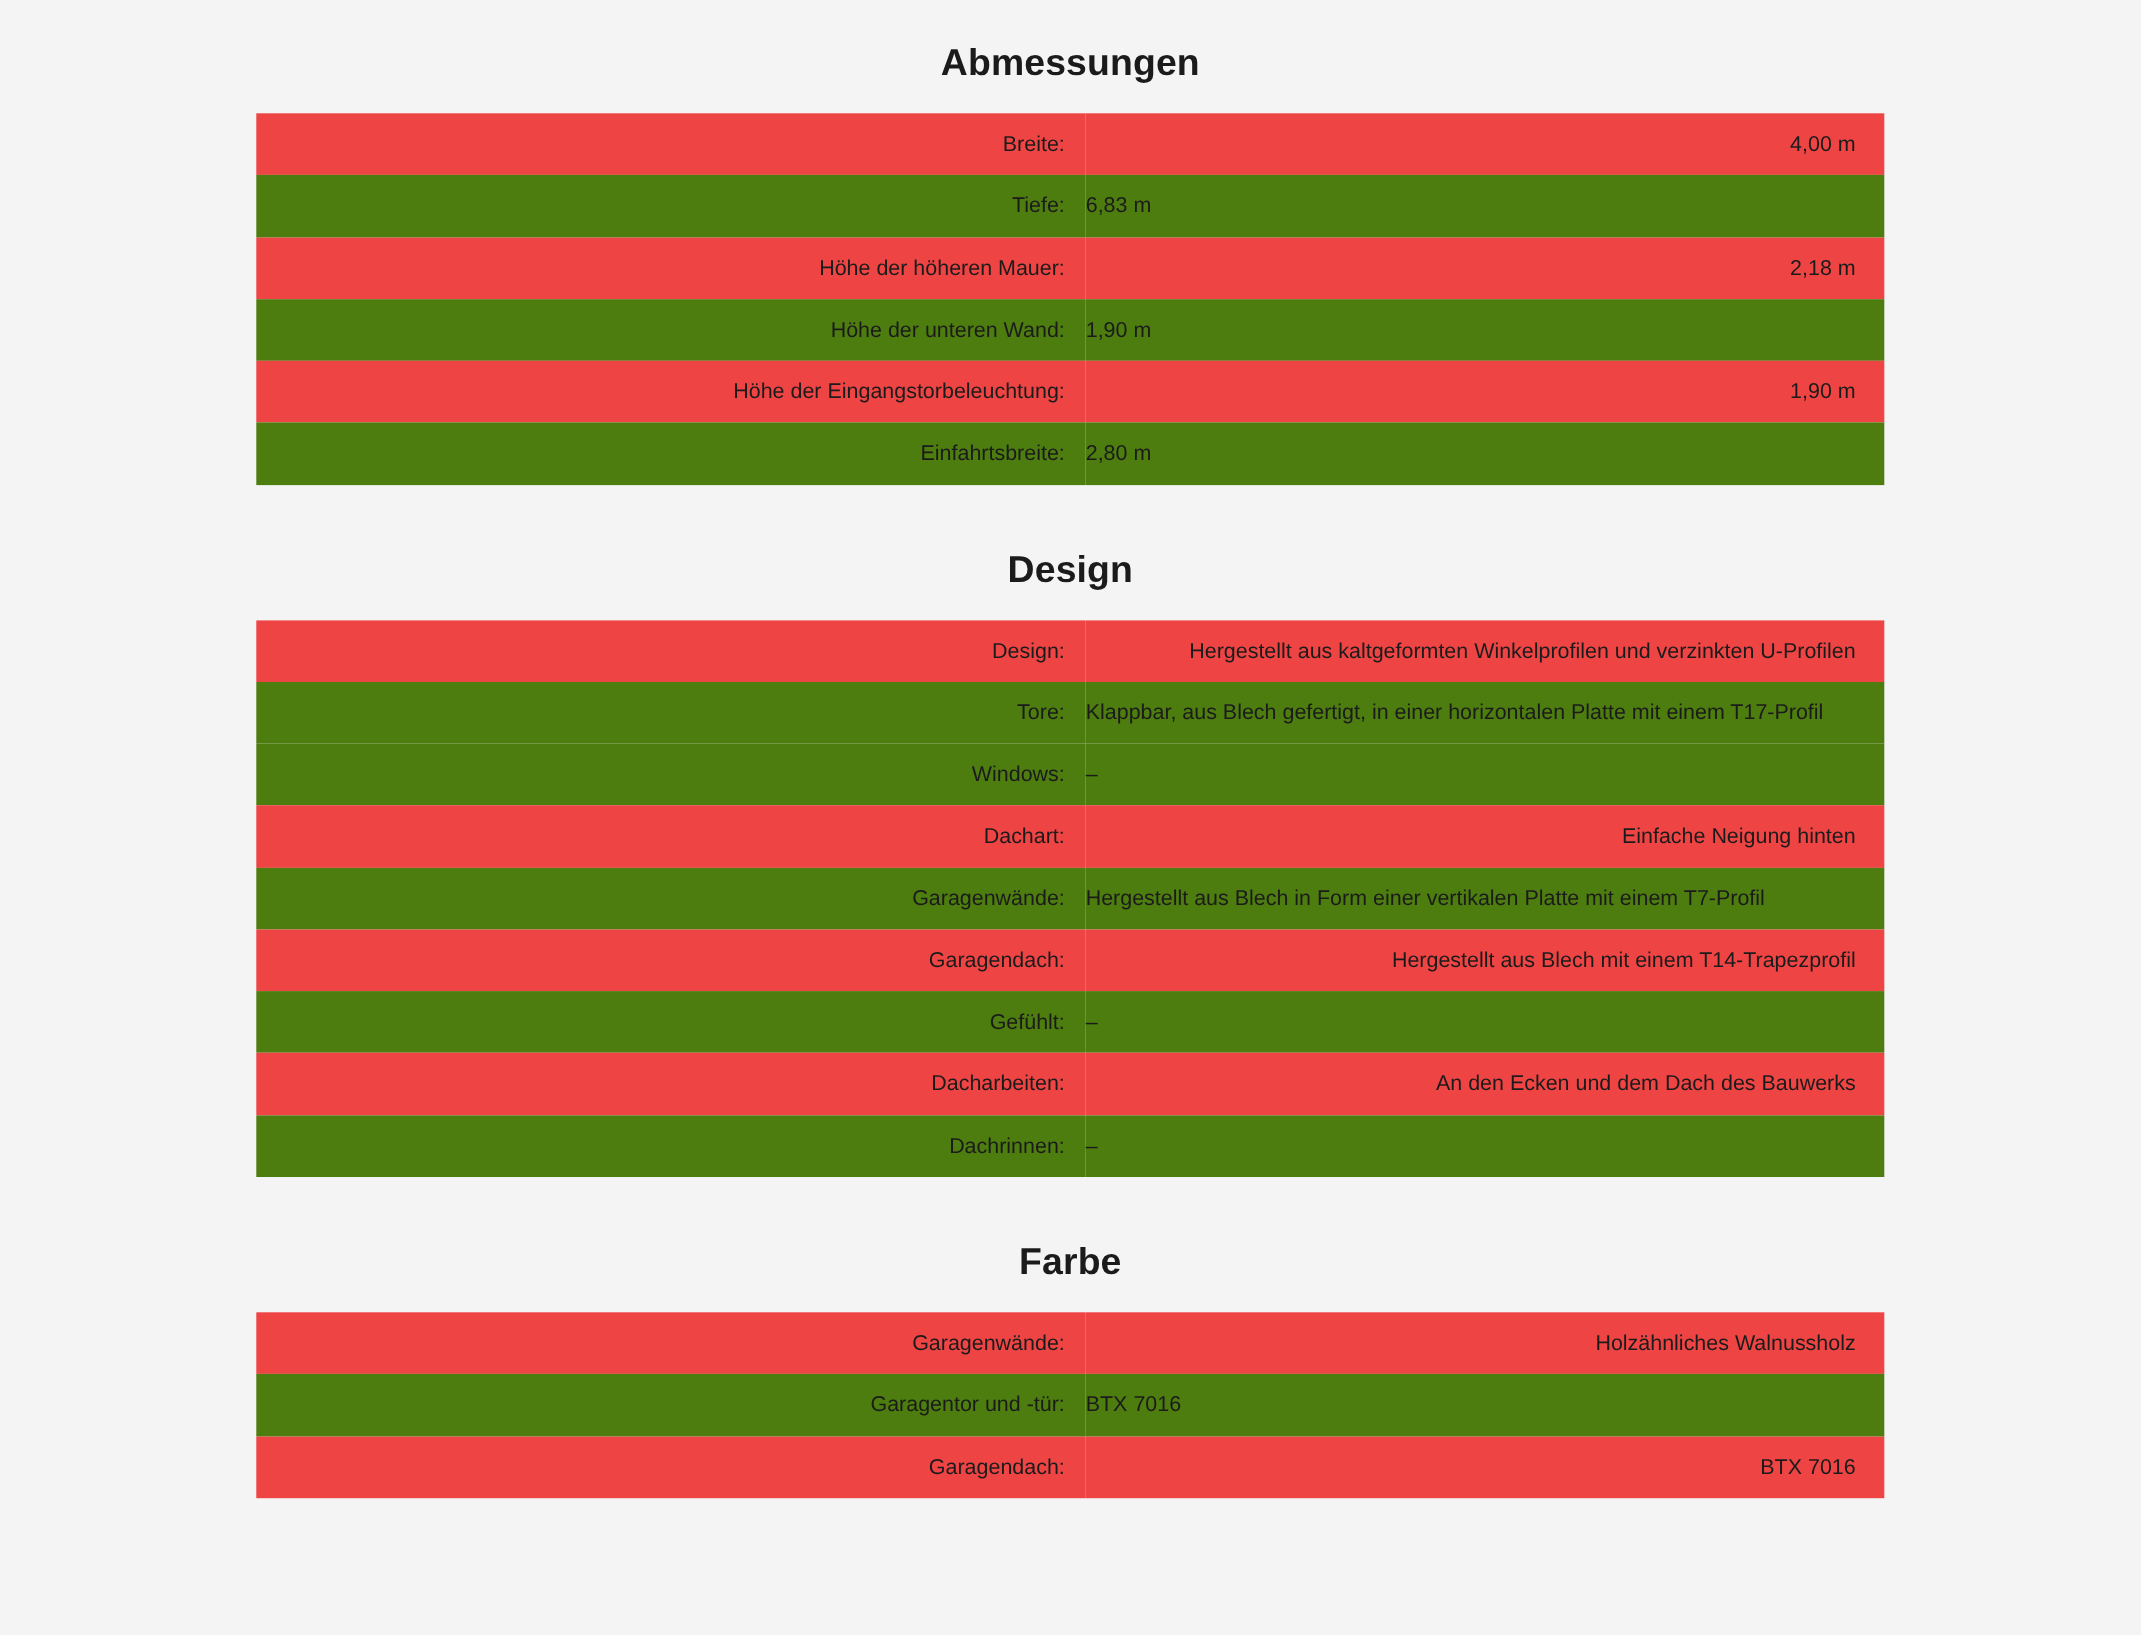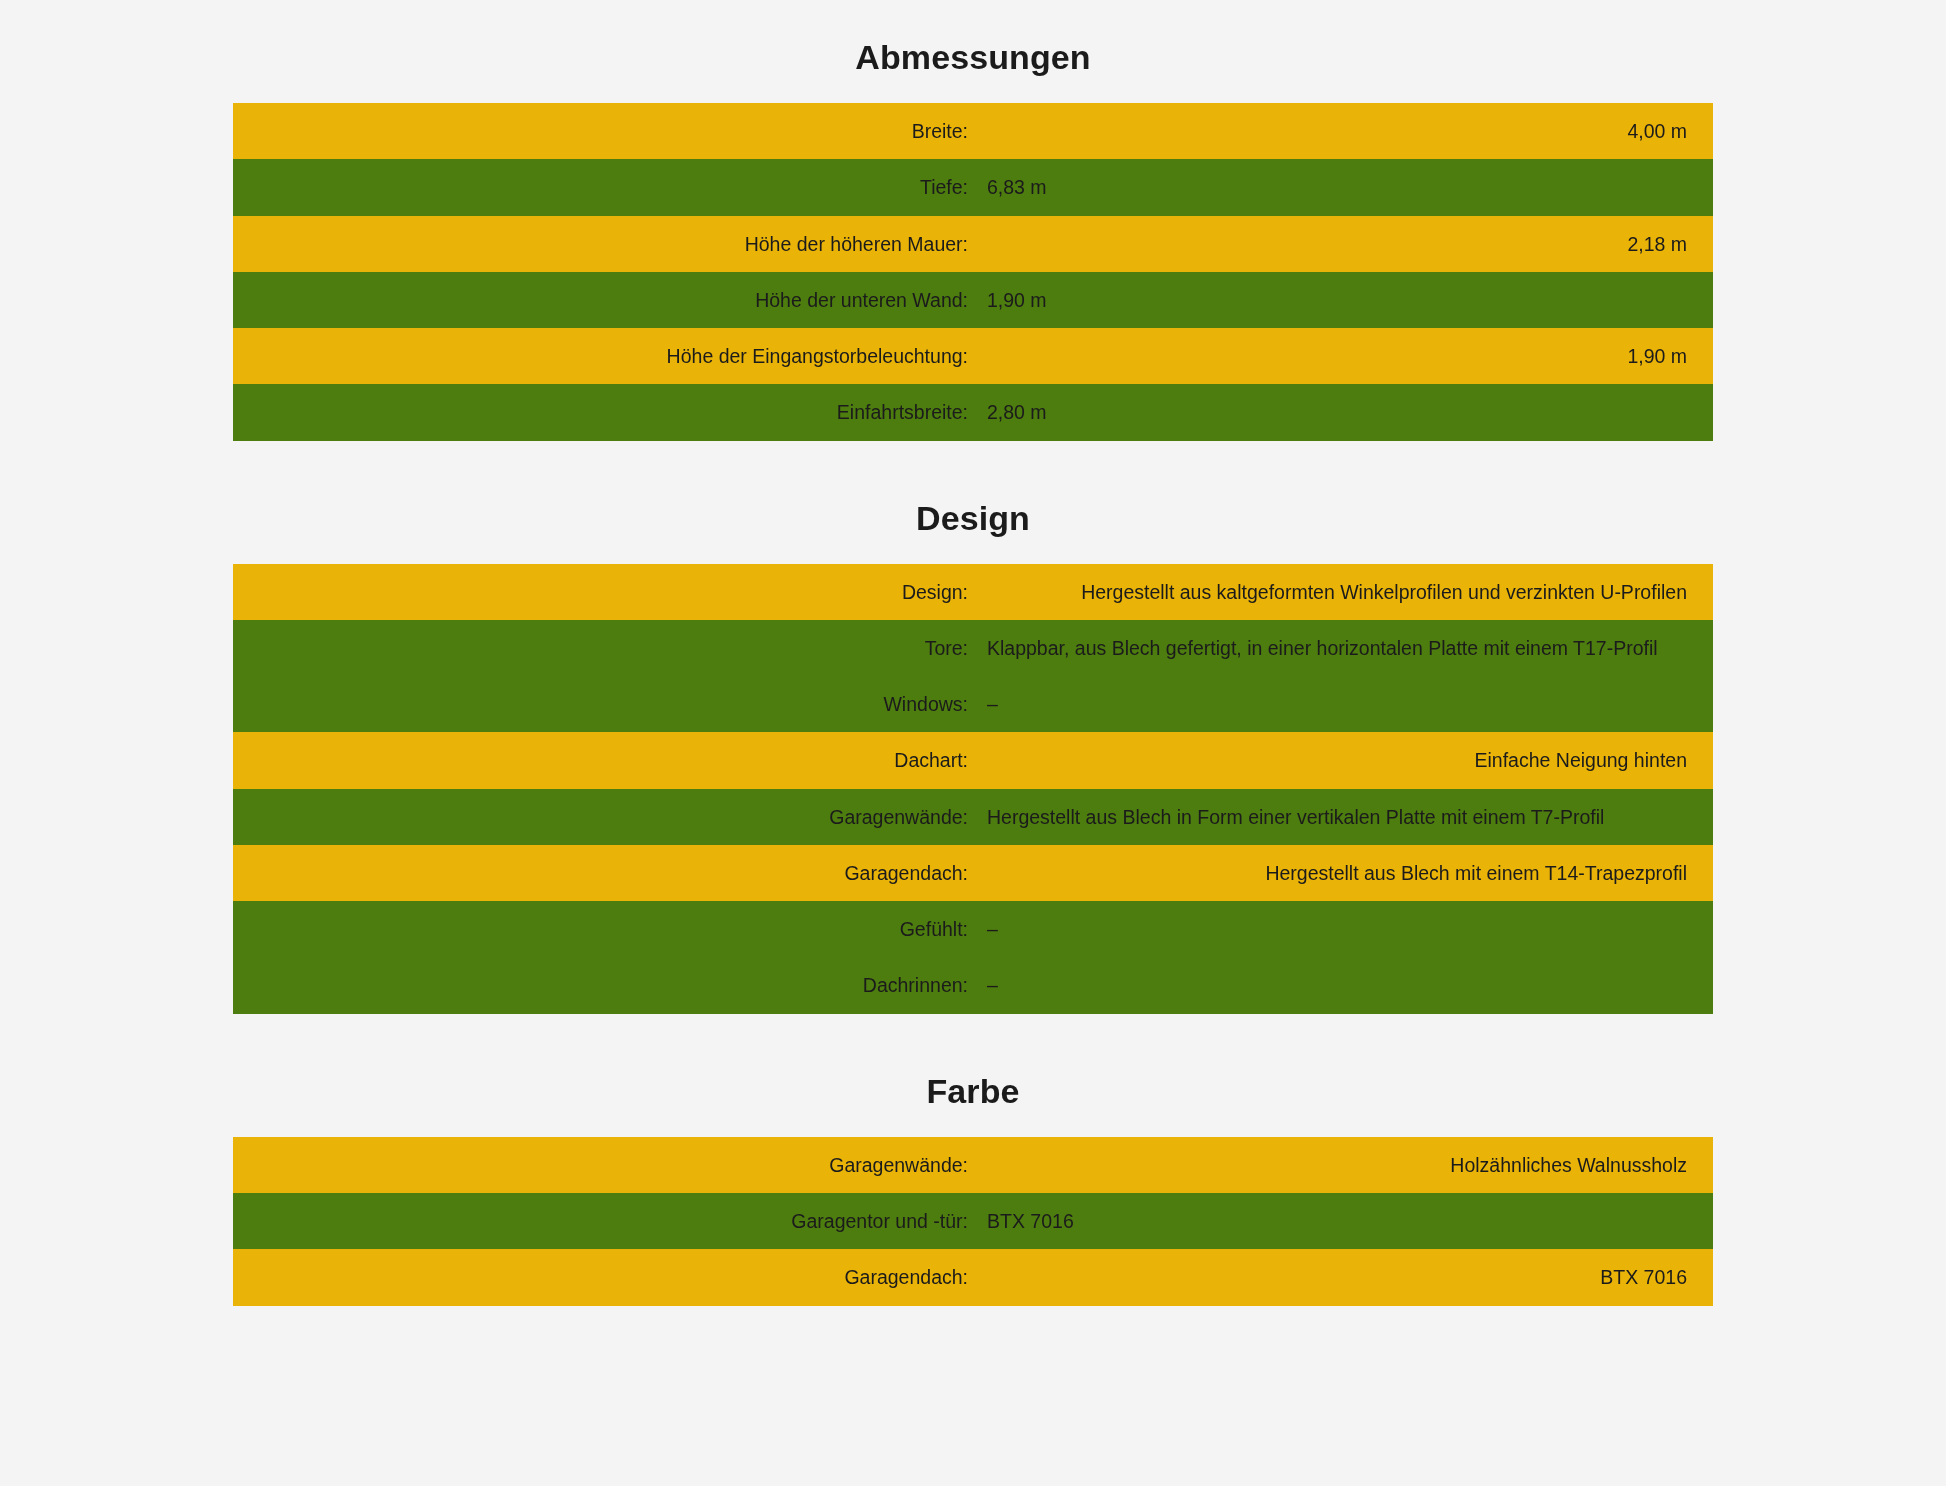--- a/index.html
+++ b/index.html
@@ -34,21 +34,21 @@
   }
   .section-title.mid {
     margin: 58px 0 26px 0;
   }
   .table {
     width: 100%;
     border-collapse: collapse;
     table-layout: fixed;
   }
   .table tr.odd td {
-    background: #eab308;
+    background: #ef4444;
     text-align: right;
   }
   .table tr.even td {
     background: #4d7c0f;
   }
   .table td {
     padding: 14px 0;
     vertical-align: top;
     font-size: 19.5px;
     line-height: 1.45;
@@ -159,20 +159,26 @@
           <td class="value">
               <span class="valtext">Hergestellt aus Blech mit einem T14-Trapezprofil</span>
             </td>
         </tr>
         <tr class="even">
           <td class="label">Gefühlt:</td>
           <td class="value">
               <span class="valtext">–</span>
             </td>
         </tr>
+        <tr class="odd">
+          <td class="label">Dacharbeiten:</td>
+          <td class="value">
+              <span class="valtext">An den Ecken und dem Dach des Bauwerks</span>
+            </td>
+        </tr>
         <tr class="even">
           <td class="label">Dachrinnen:</td>
           <td class="value">
               <span class="valtext">–</span>
             </td>
         </tr>
       </tbody>
     </table>
   </div>
 

